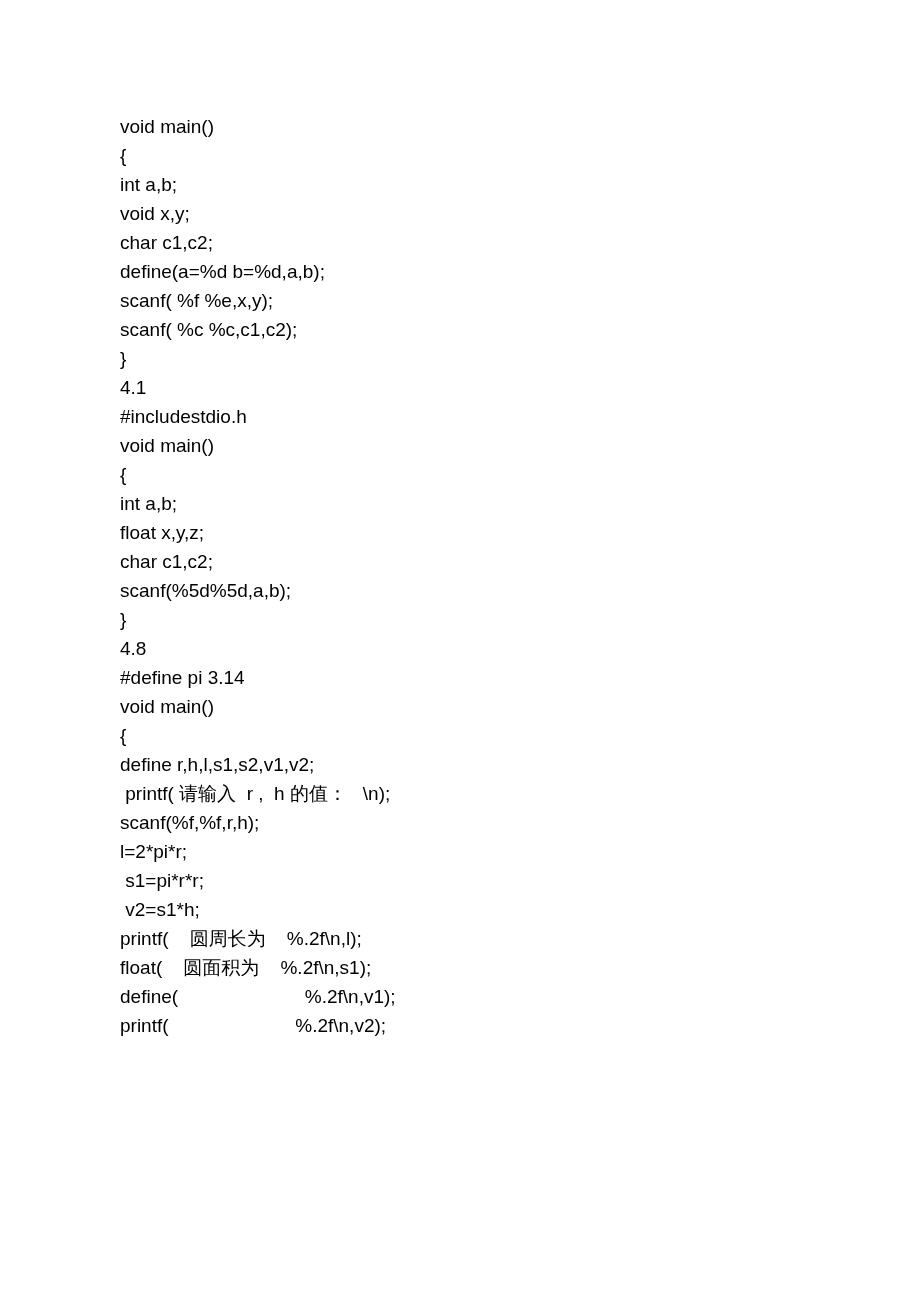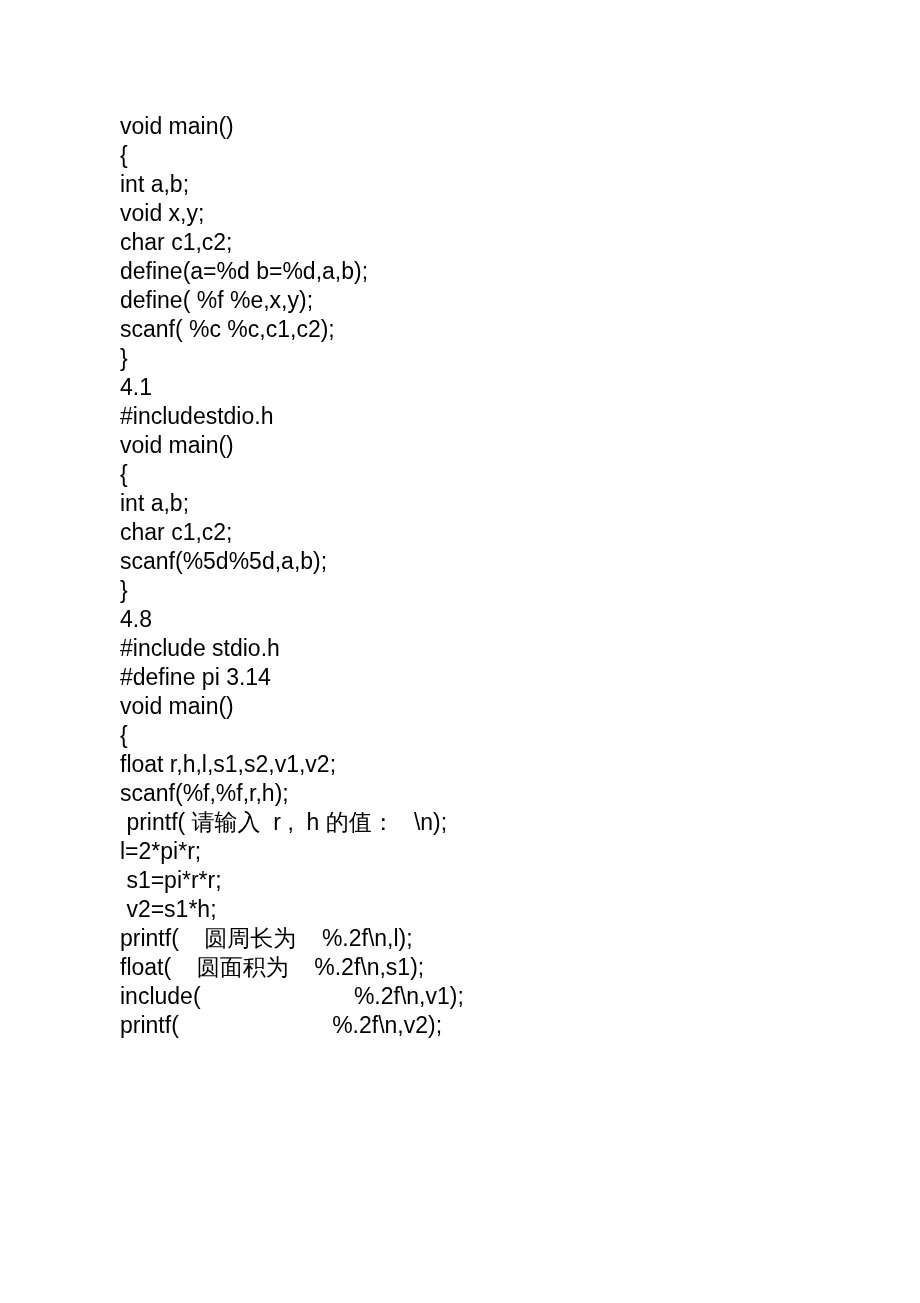--- a/index.html
+++ b/index.html
@@ -8,57 +8,57 @@
     background: #ffffff;
     width: 920px;
   }
   .page {
     width: 920px;
     min-height: 1303px;
     background: #ffffff;
     box-sizing: border-box;
     padding: 112px 4px 0 120px;
     font-family: Arial, "Helvetica Neue", Helvetica, sans-serif;
-    font-size: 23px;
+    font-size: 19px;
     line-height: 29px;
     color: #000000;
   }
   .page .line {
     white-space: pre;
   }
 </style>
 </head>
 <body>
 
 <div class="page">
   <div class="line">void main()</div>
   <div class="line">{</div>
   <div class="line">int a,b;</div>
   <div class="line">void x,y;</div>
   <div class="line">char c1,c2;</div>
   <div class="line">define(a=%d b=%d,a,b);</div>
-  <div class="line">define( %f %e,x,y);</div>
+  <div class="line">scanf( %f %e,x,y);</div>
   <div class="line">scanf( %c %c,c1,c2);</div>
   <div class="line">}</div>
   <div class="line">4.1</div>
   <div class="line">#includestdio.h</div>
   <div class="line">void main()</div>
   <div class="line">{</div>
   <div class="line">int a,b;</div>
+  <div class="line">float x,y,z;</div>
   <div class="line">char c1,c2;</div>
   <div class="line">scanf(%5d%5d,a,b);</div>
   <div class="line">}</div>
   <div class="line">4.8</div>
-  <div class="line">#include stdio.h</div>
   <div class="line">#define pi 3.14</div>
   <div class="line">void main()</div>
   <div class="line">{</div>
-  <div class="line">float r,h,l,s1,s2,v1,v2;</div>
+  <div class="line">define r,h,l,s1,s2,v1,v2;</div>
+  <div class="line"> printf( 请输入  r ,  h 的值：   \n);</div>
   <div class="line">scanf(%f,%f,r,h);</div>
-  <div class="line"> printf( 请输入  r ,  h 的值：   \n);</div>
   <div class="line">l=2*pi*r;</div>
   <div class="line"> s1=pi*r*r;</div>
   <div class="line"> v2=s1*h;</div>
   <div class="line">printf(    圆周长为    %.2f\n,l);</div>
   <div class="line">float(    圆面积为    %.2f\n,s1);</div>
-  <div class="line">include(                        %.2f\n,v1);</div>
+  <div class="line">define(                        %.2f\n,v1);</div>
   <div class="line">printf(                        %.2f\n,v2);</div>
 </div>
 
 </body></html>

